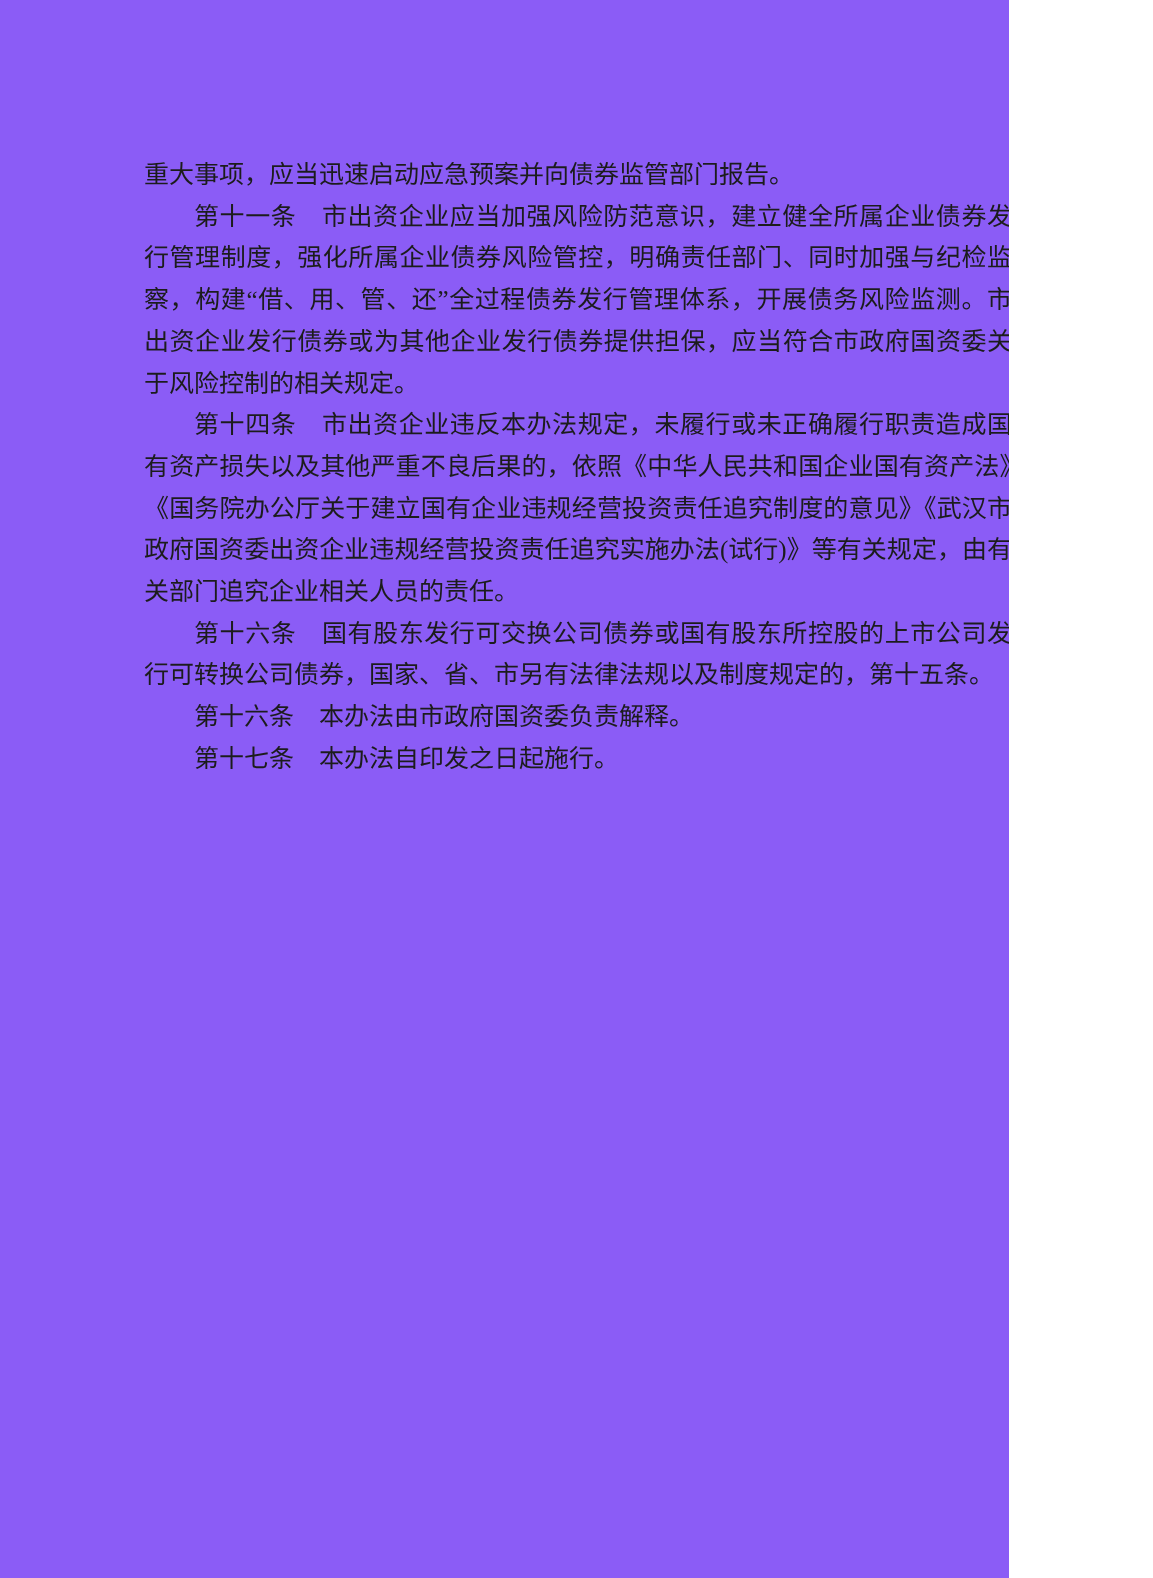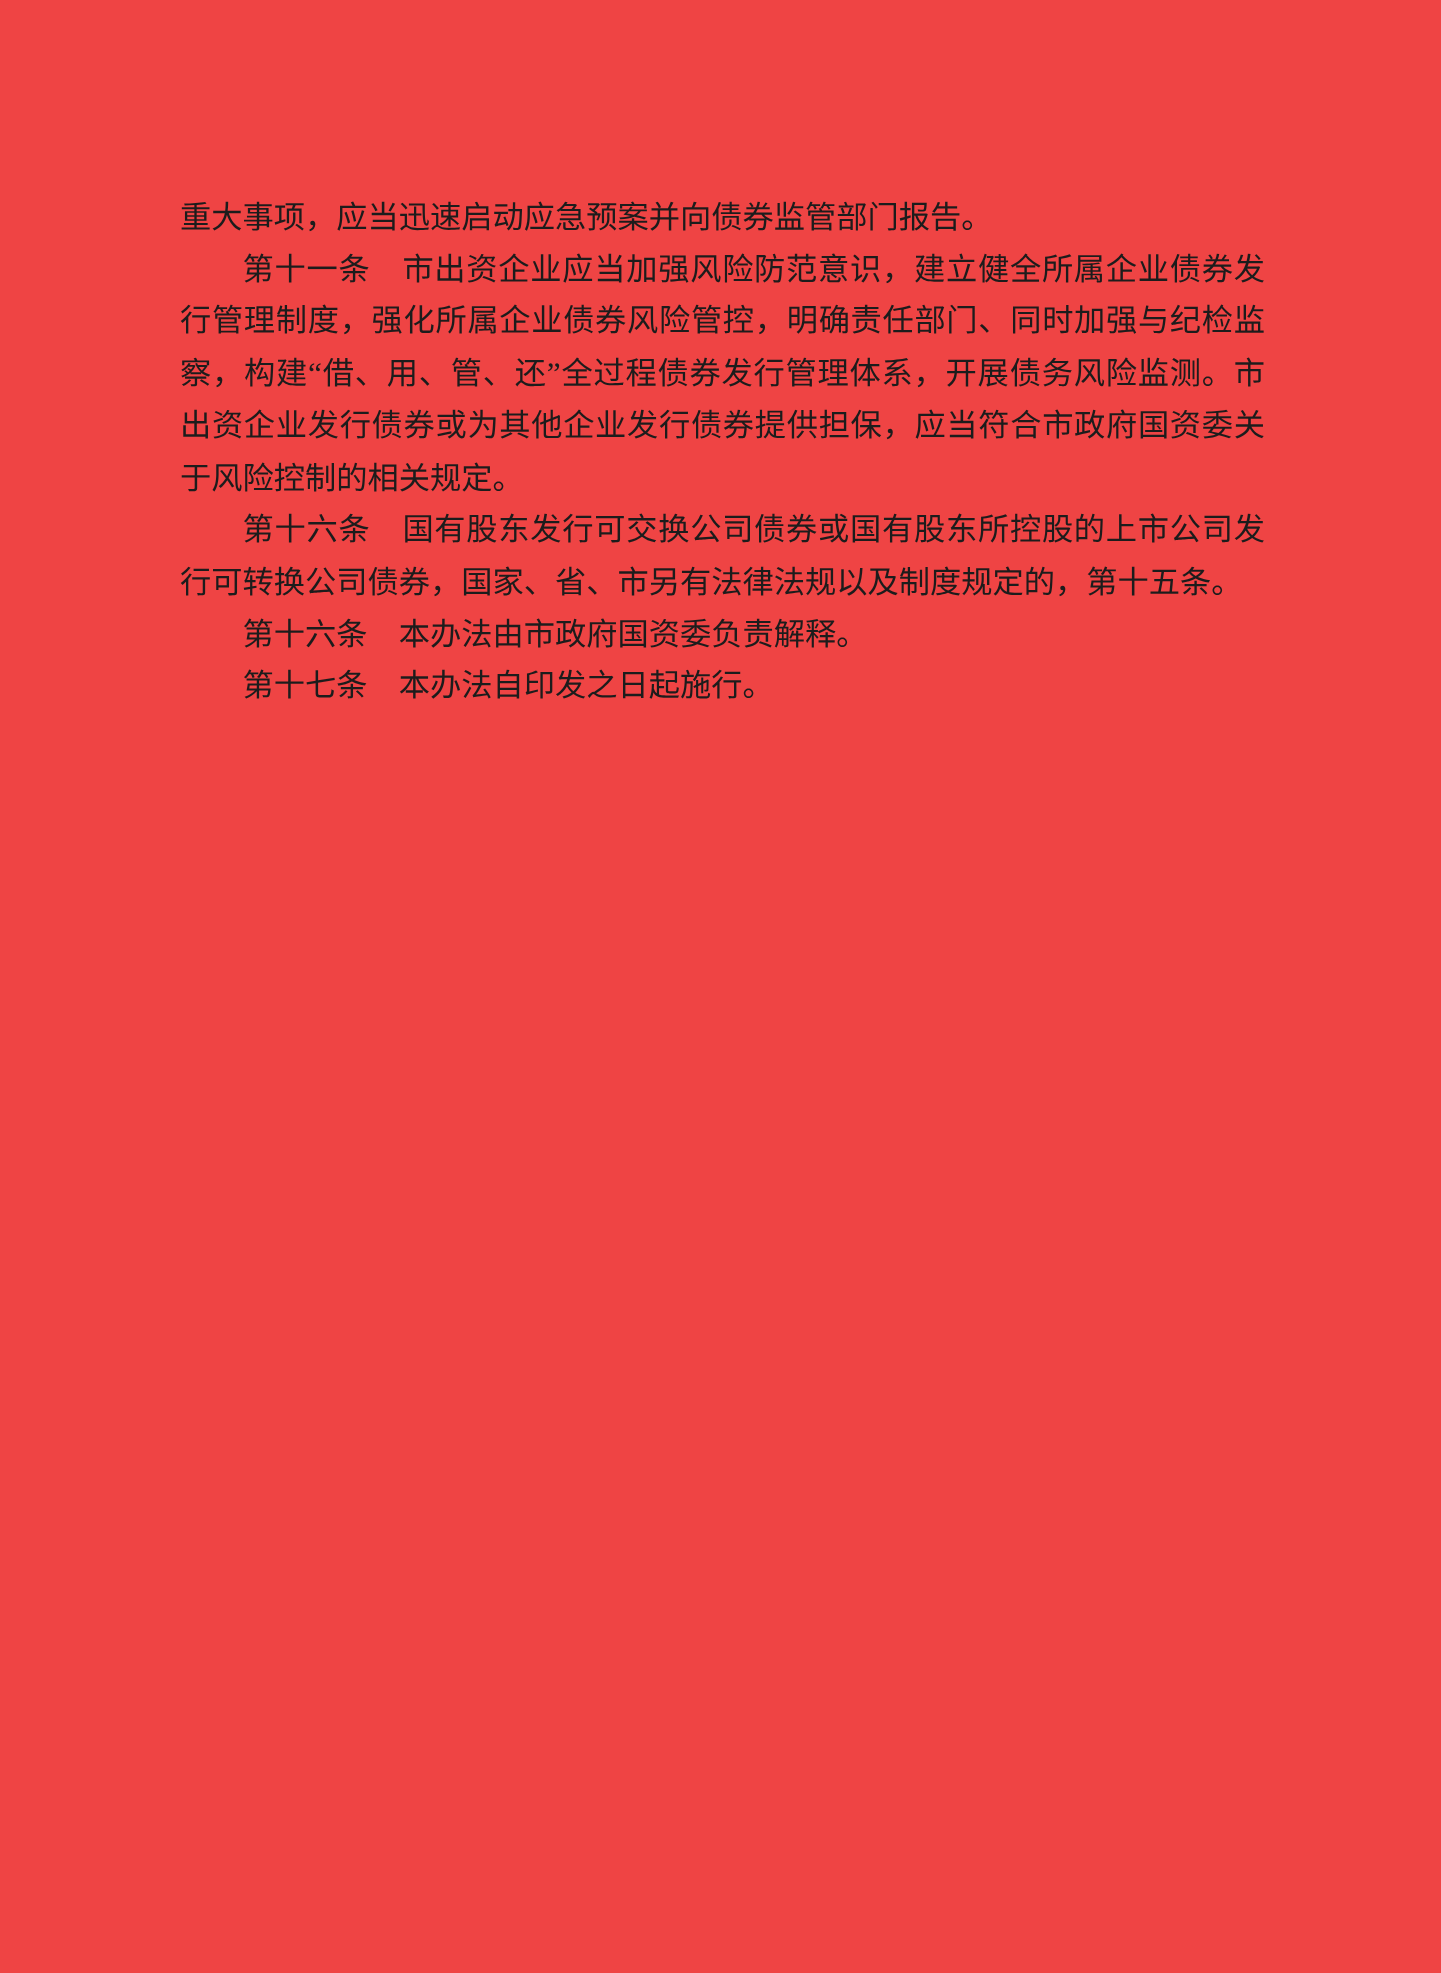--- a/index.html
+++ b/index.html
@@ -3,23 +3,23 @@
 <meta charset="utf-8">
 <title>Document Page</title>
 <style>
   html, body {
     margin: 0;
     padding: 0;
     background: #ffffff;
   }
   .page {
     position: relative;
-    width: 1153px;
+    width: 1009px;
     height: 1578px;
-    background: #ef4444;
+    background: #8b5cf6;
     overflow: hidden;
   }
   .doc-body {
     position: absolute;
     left: 144px;
     top: 154px;
     width: 868px;
     font-family: "Liberation Serif", "DejaVu Serif", serif;
     font-size: 25px;
     line-height: 41.7px;
@@ -36,17 +36,18 @@
     text-indent: 0;
   }
 </style>
 </head>
 <body>
 
 <div class="page">
   <div class="doc-body" id="doc-body">
       <p class="para continuation">重大事项，应当迅速启动应急预案并向债券监管部门报告。</p>
       <p class="para">第十一条　市出资企业应当加强风险防范意识，建立健全所属企业债券发行管理制度，强化所属企业债券风险管控，明确责任部门、同时加强与纪检监察，构建“借、用、管、还”全过程债券发行管理体系，开展债务风险监测。市出资企业发行债券或为其他企业发行债券提供担保，应当符合市政府国资委关于风险控制的相关规定。</p>
+      <p class="para">第十四条　市出资企业违反本办法规定，未履行或未正确履行职责造成国有资产损失以及其他严重不良后果的，依照《中华人民共和国企业国有资产法》《国务院办公厅关于建立国有企业违规经营投资责任追究制度的意见》《武汉市政府国资委出资企业违规经营投资责任追究实施办法(试行)》等有关规定，由有关部门追究企业相关人员的责任。</p>
       <p class="para">第十六条　国有股东发行可交换公司债券或国有股东所控股的上市公司发行可转换公司债券，国家、省、市另有法律法规以及制度规定的，第十五条。</p>
       <p class="para">第十六条　本办法由市政府国资委负责解释。</p>
       <p class="para">第十七条　本办法自印发之日起施行。</p>
     </div>
 </div>
 
 </body></html>

